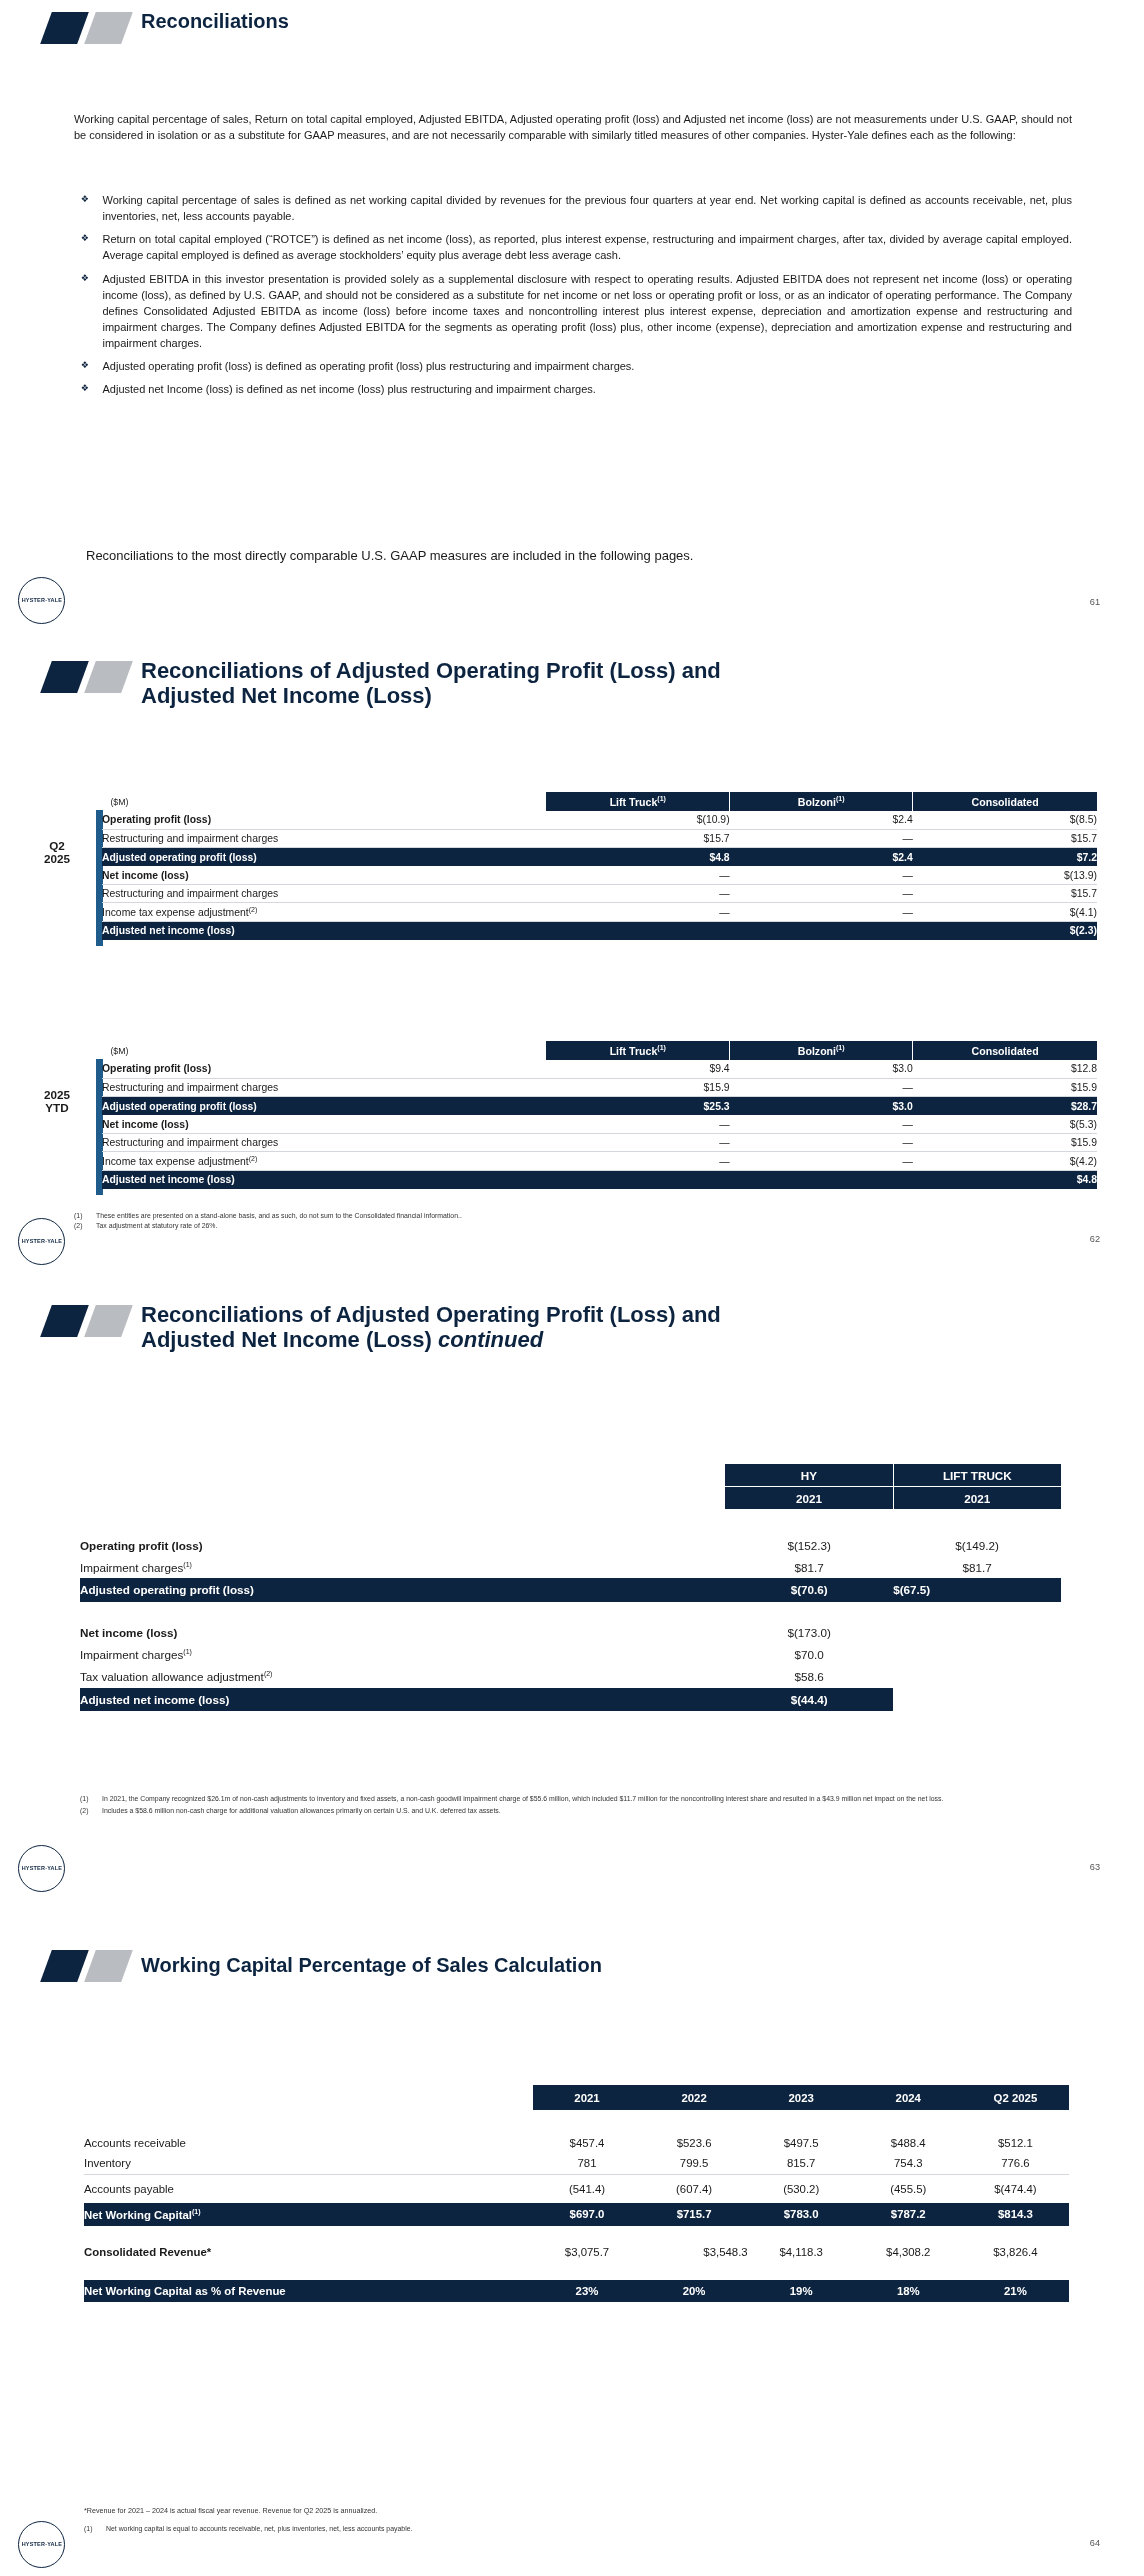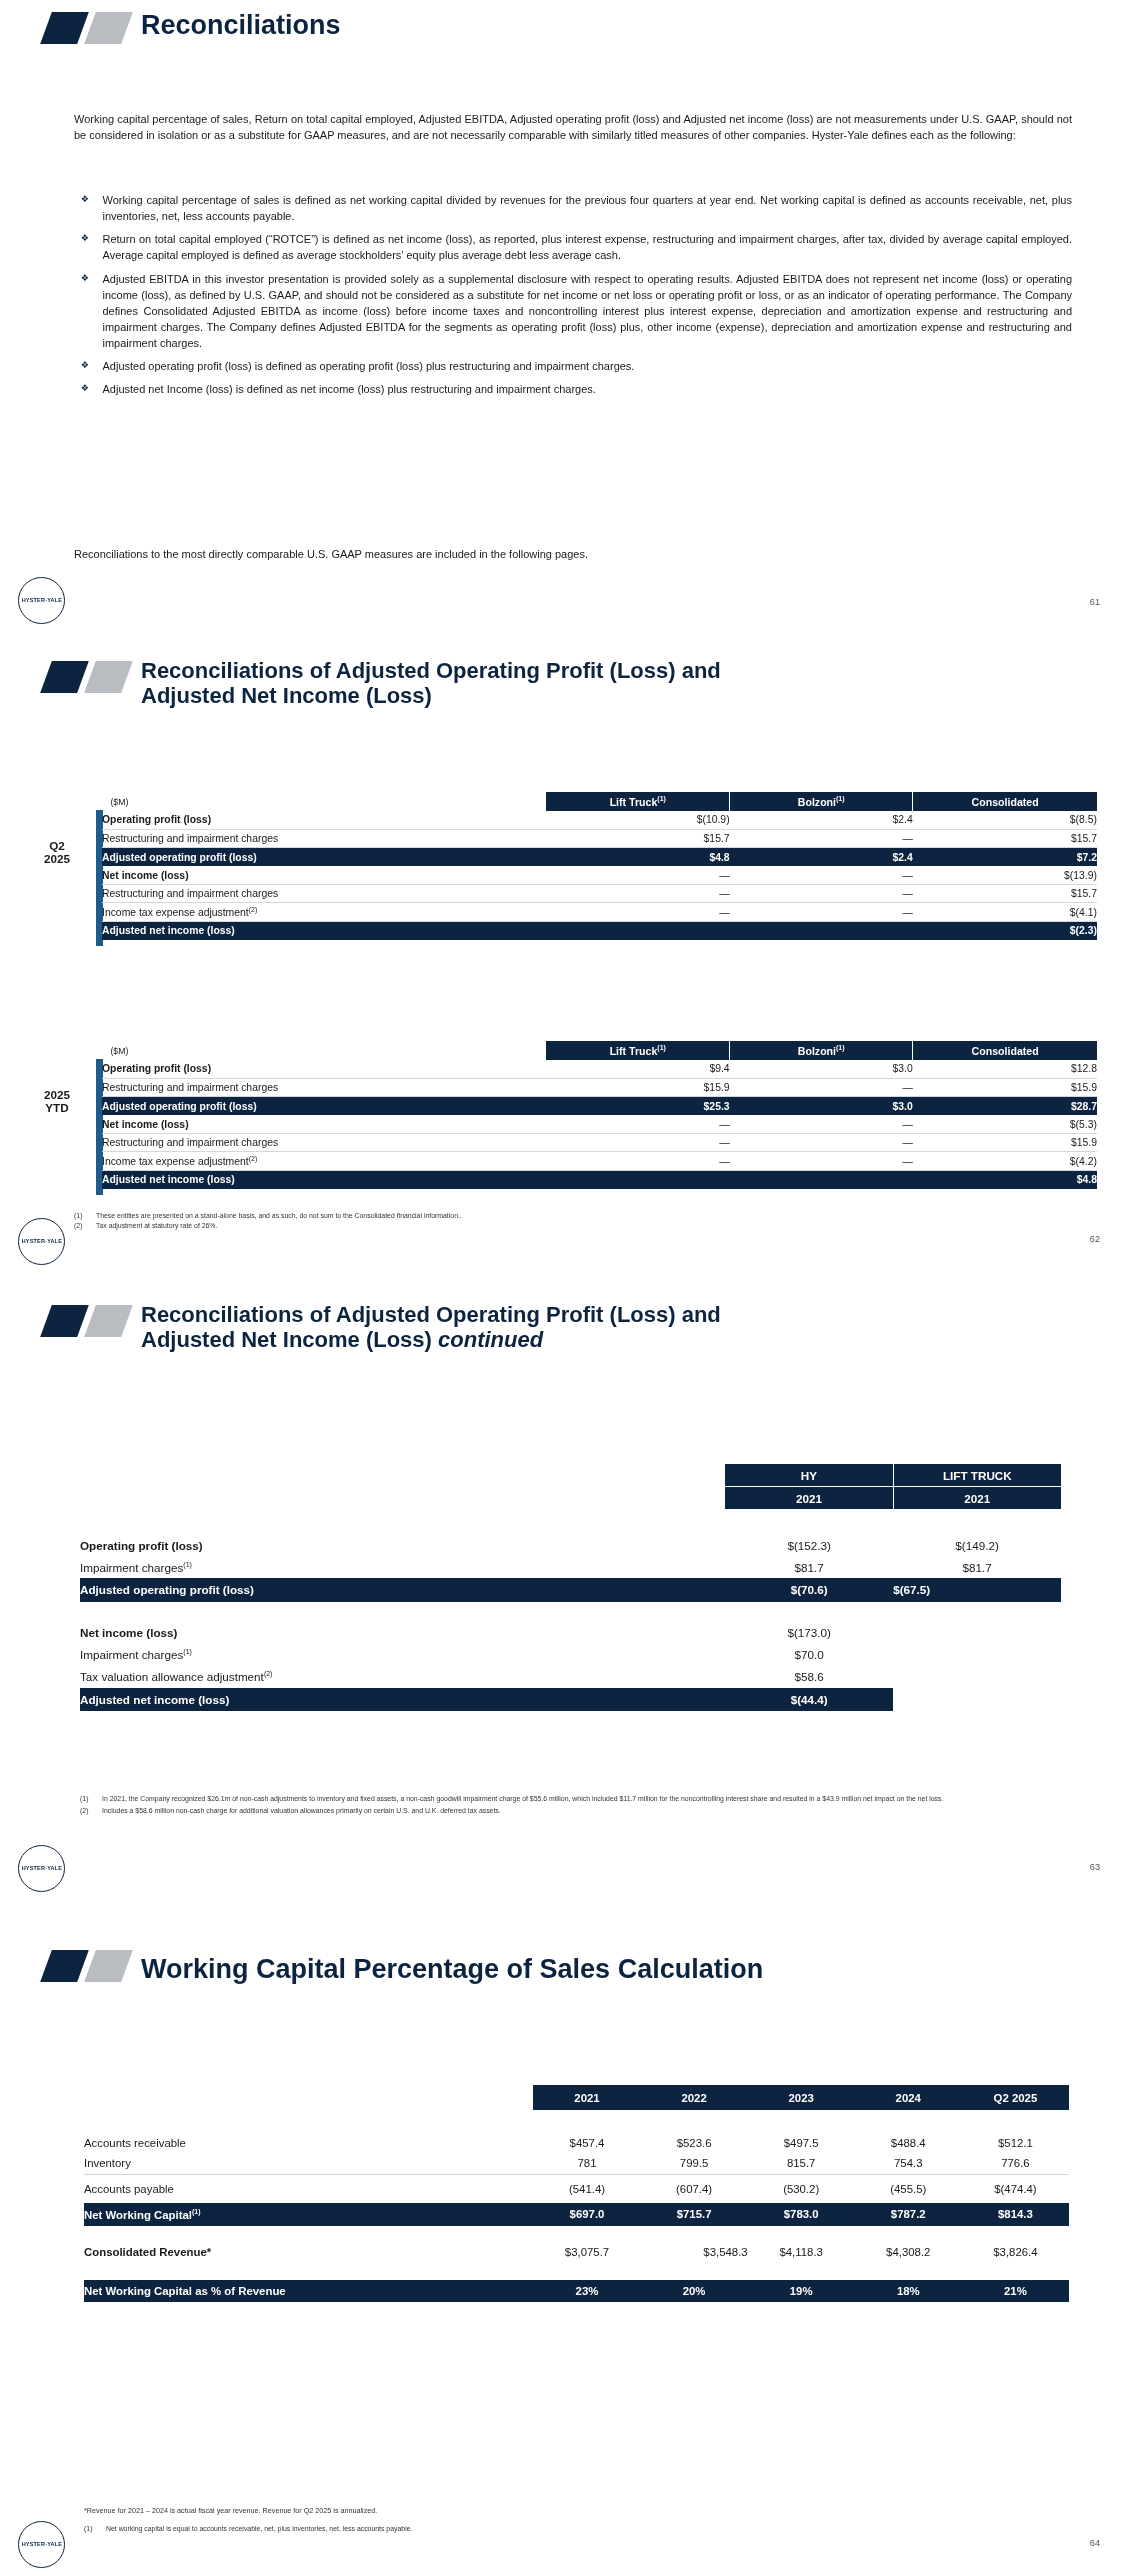--- a/index.html
+++ b/index.html
@@ -34,21 +34,21 @@
   }
   .mark i.dark { left:0; background:#0d2440; }
   .mark i.grey { left:44px; background:#b9bcc0; }
 
   .slide-title {
     position:absolute;
     font-weight:bold;
     color:#0d2440;
     line-height:1.12;
   }
-  .slide-title.t1 { left:141px; top:10px; font-size:27px; }
+  .slide-title.t1 { left:141px; top:10px; font-size:20px; }
   .slide-title.t2 { left:141px; top:5px; font-size:22px; width:755px; }
 
   
   .intro {
     position:absolute;
     left:74px;
     top:111px;
     width:998px;
     font-size:11px;
     line-height:1.48;
@@ -75,23 +75,23 @@
   ul.bullets > li:before {
     content:"\2756";
     position:absolute;
     left:6.7px;
     top:0;
     color:#0d2440;
     font-size:9.2px;
   }
   .closing {
     position:absolute;
-    left:74px;
+    left:86px;
     width:998px;
-    font-size:11px;
+    font-size:13px;
     color:#1a1a1a;
   }
 
   
   .footer-logo {
     position:absolute;
     left:18.4px;
     bottom:20px;
     width:47px;
     height:47px;

